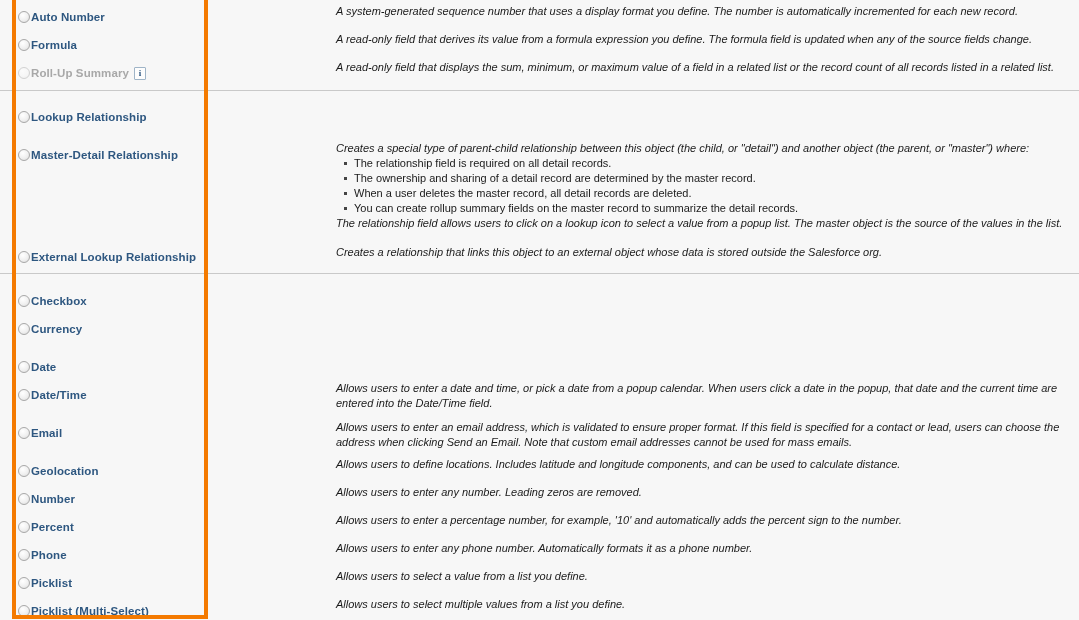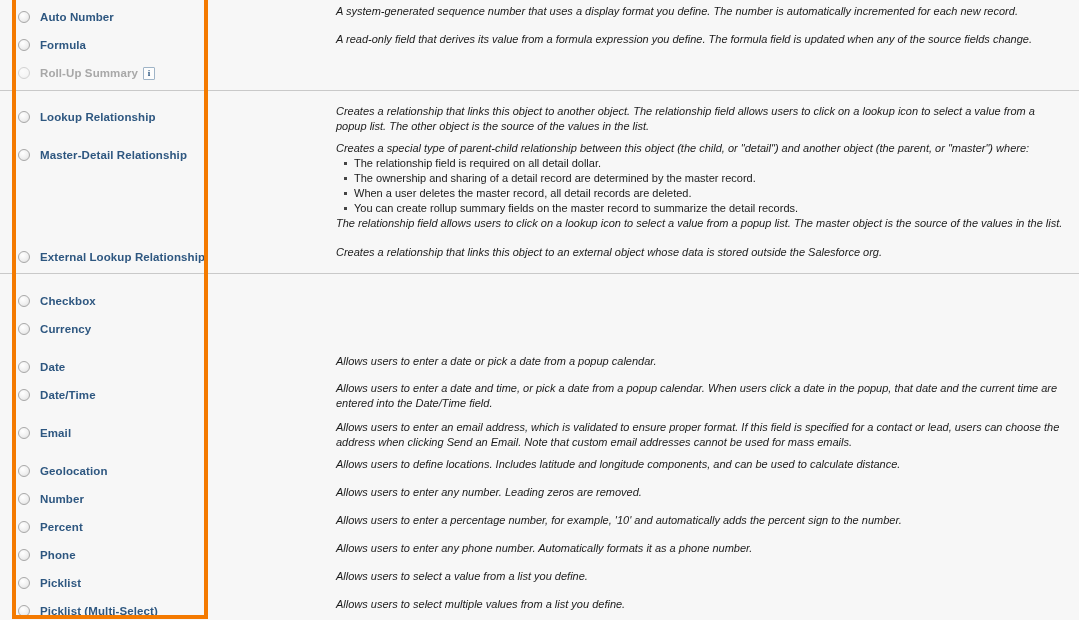--- a/index.html
+++ b/index.html
@@ -69,21 +69,21 @@
   .radio {
     width: 12px;
     height: 12px;
     border-radius: 50%;
     border: 1px solid #a8a8a8;
     background: radial-gradient(circle at 38% 32%, #ffffff 0%, #f0f0f0 55%, #d8d8d8 100%);
     flex: 0 0 auto;
     display: inline-block;
   }
   .opt-label {
-    margin-left: 10px;
+    margin-left: 1px;
     font-size: 11.5px;
     font-weight: bold;
     color: #2e5780;
     letter-spacing: 0.1px;
     line-height: 13px;
   }
   .opt.disabled .radio {
     border-color: #d2d2d2;
     background: radial-gradient(circle at 38% 32%, #fbfbfb 0%, #f6f6f6 55%, #ececec 100%);
   }
@@ -217,39 +217,36 @@
           <span class="opt-label">Picklist (Multi-Select)</span>
         </div>
       </div>
     <div class="col-right" id="col-right">
         <div class="desc" style="top: 4px;">
           <p>A system-generated sequence number that uses a display format you define. The number is automatically incremented for each new record.</p>
         </div>
         <div class="desc" style="top: 32px;">
           <p>A read-only field that derives its value from a formula expression you define. The formula field is updated when any of the source fields change.</p>
         </div>
-        <div class="desc" style="top: 104px;">
-          <p>Creates a relationship that links this object to another object. The relationship field allows users to click on a lookup icon to select a value from a popup list. The other object is the source of the values in the list.</p>
+        <div class="desc" style="top: 60px;">
+          <p>A read-only field that displays the sum, minimum, or maximum value of a field in a related list or the record count of all records listed in a related list.</p>
         </div>
         <div class="desc" style="top: 141px;">
           <p>Creates a special type of parent-child relationship between this object (the child, or "detail") and another object (the parent, or "master") where:</p>
           <ul>
-            <li>The relationship field is required on all detail dollar.</li>
+            <li>The relationship field is required on all detail records.</li>
             <li>The ownership and sharing of a detail record are determined by the master record.</li>
             <li>When a user deletes the master record, all detail records are deleted.</li>
             <li>You can create rollup summary fields on the master record to summarize the detail records.</li>
           </ul>
           <p>The relationship field allows users to click on a lookup icon to select a value from a popup list. The master object is the source of the values in the list.</p>
         </div>
         <div class="desc" style="top: 245px;">
           <p>Creates a relationship that links this object to an external object whose data is stored outside the Salesforce org.</p>
         </div>
-        <div class="desc" style="top: 354px;">
-          <p>Allows users to enter a date or pick a date from a popup calendar.</p>
-        </div>
         <div class="desc" style="top: 381px;">
           <p>Allows users to enter a date and time, or pick a date from a popup calendar. When users click a date in the popup, that date and the current time are entered into the Date/Time field.</p>
         </div>
         <div class="desc" style="top: 420px;">
           <p>Allows users to enter an email address, which is validated to ensure proper format. If this field is specified for a contact or lead, users can choose the address when clicking Send an Email. Note that custom email addresses cannot be used for mass emails.</p>
         </div>
         <div class="desc" style="top: 457px;">
           <p>Allows users to define locations. Includes latitude and longitude components, and can be used to calculate distance.</p>
         </div>
         <div class="desc" style="top: 485px;">

